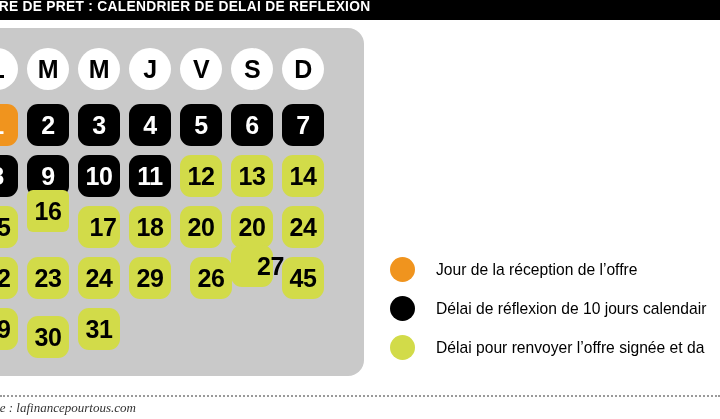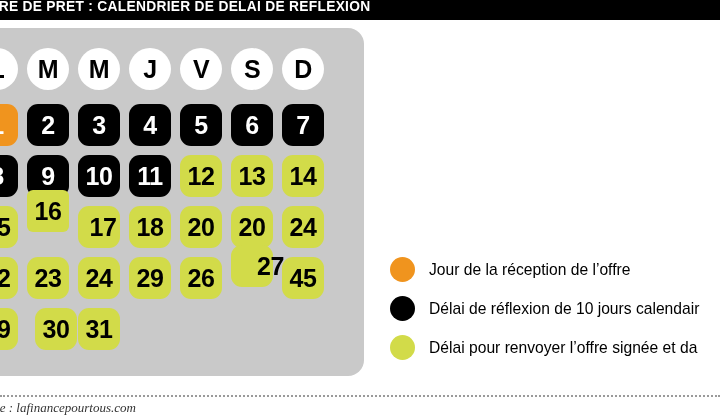--- a/index.html
+++ b/index.html
@@ -106,20 +106,21 @@
     position: absolute;
     left: 390px;
     top: 250px;
     width: 330px;
   }
   .legend-row {
     position: relative;
     height: 39px;
     display: flex;
     align-items: center;
+    gap: 7px;
   }
   .legend-dot {
     width: 25px;
     height: 25px;
     border-radius: 50%;
     flex: 0 0 auto;
     margin-right: 14px;
   }
   .dot-orange { background: #f0941e; }
   .dot-black  { background: #000000; }
@@ -188,25 +189,25 @@
       <div class="cal-cell c-yellow" style="left: 65px; top: 162px; border-radius: 6px;">16</div>
       <div class="cal-cell c-yellow" style="left: 116px; top: 178px; padding-left: 8px;">17</div>
       <div class="cal-cell c-yellow" style="left: 167px; top: 178px;">18</div>
       <div class="cal-cell c-yellow" style="left: 218px; top: 178px;">20</div>
       <div class="cal-cell c-yellow" style="left: 269px; top: 178px;">20</div>
       <div class="cal-cell c-yellow" style="left: 320px; top: 178px;">24</div>
       <div class="cal-cell c-yellow" style="left: 14px; top: 229px;">22</div>
       <div class="cal-cell c-yellow" style="left: 65px; top: 229px;">23</div>
       <div class="cal-cell c-yellow" style="left: 116px; top: 229px;">24</div>
       <div class="cal-cell c-yellow" style="left: 167px; top: 229px;">29</div>
-      <div class="cal-cell c-yellow" style="left: 218px; top: 229px;">26</div>
+      <div class="cal-cell c-yellow" style="left: 228px; top: 229px;">26</div>
       <div class="cal-cell c-yellow" style="left: 269px; top: 217px; padding-left: 37px;">27</div>
       <div class="cal-cell c-yellow" style="left: 320px; top: 229px;">45</div>
       <div class="cal-cell c-yellow" style="left: 14px; top: 280px;">29</div>
-      <div class="cal-cell c-yellow" style="left: 65px; top: 280px; margin-left: 8px;">30</div>
+      <div class="cal-cell c-yellow" style="left: 65px; top: 288px;">30</div>
       <div class="cal-cell c-yellow" style="left: 116px; top: 280px;">31</div>
       <div class="cal-cell c-empty" style="left: 167px; top: 280px;"></div>
       <div class="cal-cell c-empty" style="left: 218px; top: 280px;"></div>
       <div class="cal-cell c-empty" style="left: 269px; top: 280px;"></div>
       <div class="cal-cell c-empty" style="left: 320px; top: 280px;"></div>
     </div>
 </div>
 
 <div id="legend">
     <div class="legend-row">

